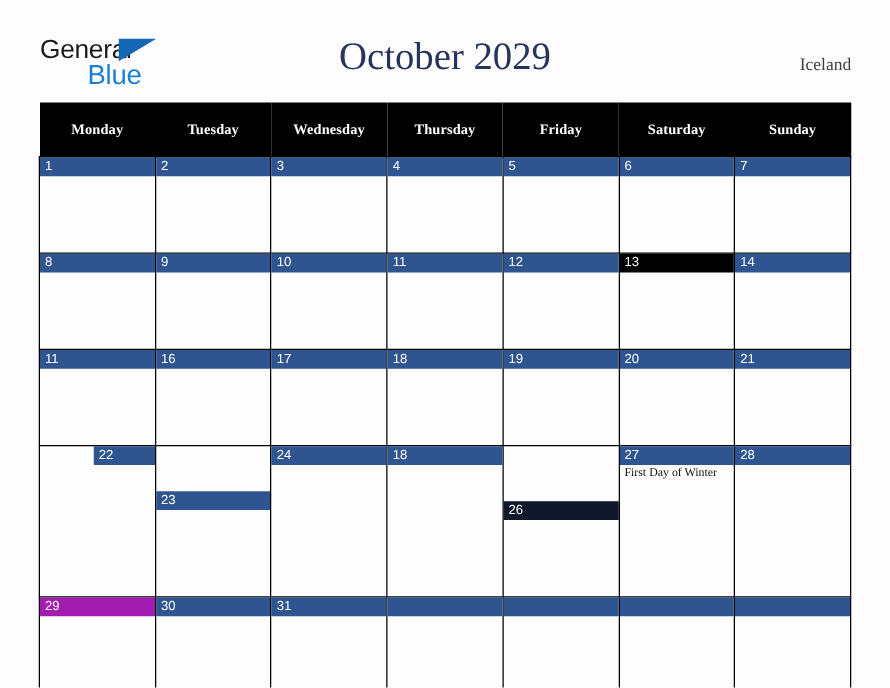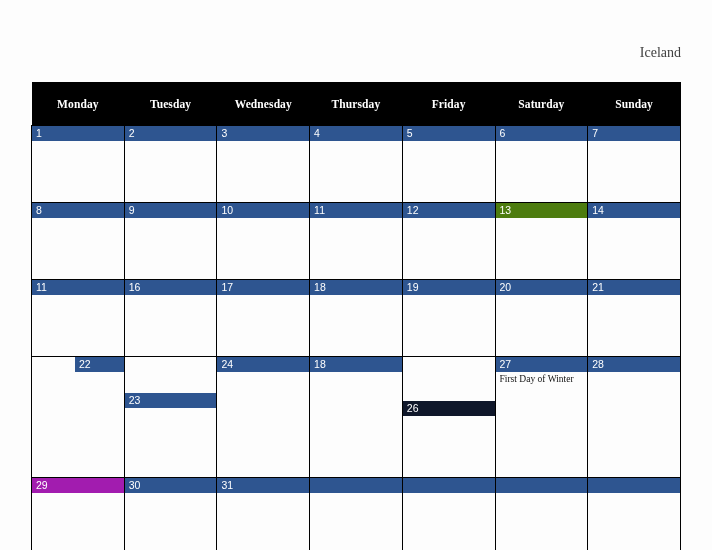--- a/index.html
+++ b/index.html
@@ -150,21 +150,27 @@
     overflow: hidden;
   }
 </style>
 </head>
 <body>
 
 <div class="page">
 
   <div class="masthead">
 
-
+    <div class="logo">
+      <span class="logo-general">General</span>
+      <span class="logo-tri"></span>
+      <span class="logo-blue">Blue</span>
+    </div>
+
+    <div class="cal-title">October 2029</div>
 
     <div class="cal-location">Iceland</div>
 
   </div>
 
   <table class="calendar">
     <thead>
       <tr>
         <th>Monday</th>
         <th>Tuesday</th>
@@ -246,21 +252,21 @@
             </div>
           </td>
           <td>
             <div class="daycell">
               <div class="daynum-band" style="background: rgb(46, 85, 144);">12</div>
               <div class="events"></div>
             </div>
           </td>
           <td>
             <div class="daycell">
-              <div class="daynum-band" style="background: #4d7c0f;">13</div>
+              <div class="daynum-band" style="background: #000000;">13</div>
               <div class="events"></div>
             </div>
           </td>
           <td>
             <div class="daycell">
               <div class="daynum-band" style="background: rgb(46, 85, 144);">14</div>
               <div class="events"></div>
             </div>
           </td>
         </tr>

